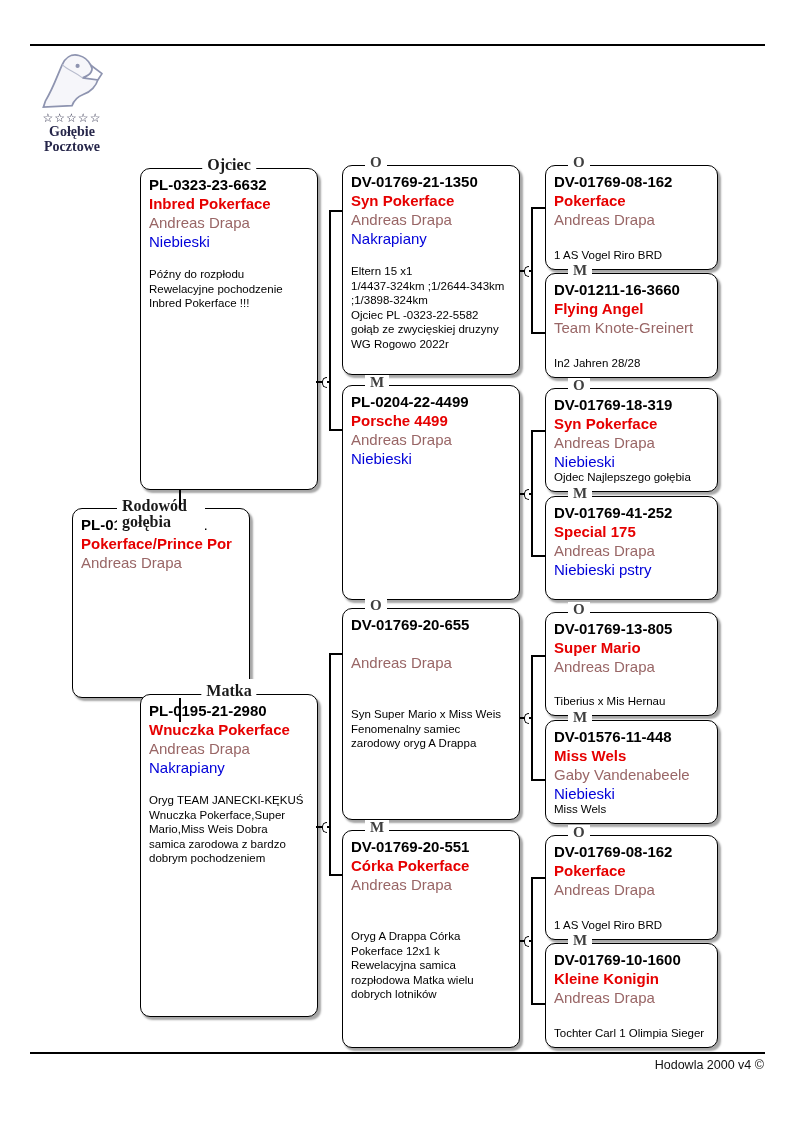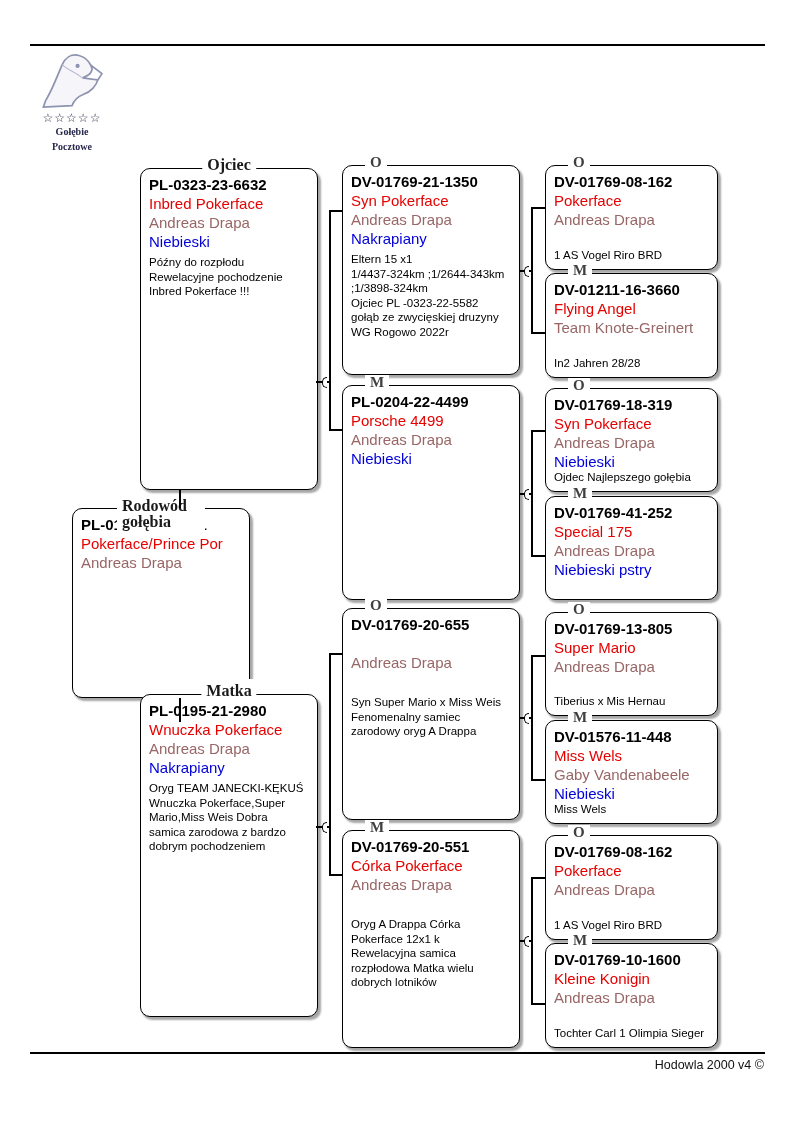--- a/index.html
+++ b/index.html
@@ -5,32 +5,32 @@
   html,body{margin:0;padding:0;background:#e8e8e8;}
   .page{position:relative;width:794px;height:1123px;background:#fff;margin:0 auto;
         outline:1px solid #bbb;font-family:"Liberation Sans",sans-serif;overflow:hidden;}
   .rule{position:absolute;background:#000;height:2px;}
   
   .title{position:absolute;left:110px;top:50px;font-size:31px;font-weight:bold;color:#000;
          border-bottom:3px solid #000;padding:0 8px 4px 2px;letter-spacing:.5px;}
   .logo{position:absolute;left:28px;top:52px;width:88px;text-align:center;}
   .logo svg{width:70px;height:60px;display:block;margin:0 auto;}
   .logo-stars{font-size:12px;letter-spacing:1px;color:#2c2c48;line-height:12px;}
-  .logo-name{font-family:"Liberation Serif",serif;font-weight:bold;font-size:10px;
+  .logo-name{font-family:"Liberation Serif",serif;font-weight:bold;font-size:14px;
              color:#26264a;line-height:15px;}
   
   .pbox{position:absolute;background:#fff;border:1.5px solid #000;border-radius:10px;
         box-shadow:2.5px 3px 2px rgba(0,0,0,.35);padding:6px 8px;box-sizing:border-box;
         display:flex;flex-direction:column;}
   .line{min-height:19px;line-height:19px;font-size:15px;white-space:nowrap;overflow:hidden;}
   .ring{font-weight:bold;color:#000;}
-  .name{font-weight:normal;color:var(--red,#e60000);}
+  .name{font-weight:bold;color:var(--red,#e60000);}
   .owner{color:var(--brown,#996666);}
   .colorline{color:var(--blue,#0000d9);}
-  .comment{font-size:11.5px;line-height:14.5px;color:#000;white-space:pre-line;margin-top:4px;}
+  .comment{font-size:11.5px;line-height:14.5px;color:#000;white-space:pre-line;margin-top:16px;}
   .comment.bottom{margin-top:auto;margin-bottom:1px;}
   .box-label{position:absolute;background:#fff;padding:0 5px;
              font-family:"Liberation Serif",serif;font-weight:bold;color:#1a1a1a;}
   .label-big{left:50%;transform:translateX(-50%);top:-16px;font-size:16px;line-height:23px;}
   .label-mid{left:50%;transform:translateX(-50%);top:-11px;font-size:16px;line-height:16px;}
   .label-om{left:22px;top:-11px;font-size:15px;line-height:15px;color:var(--gray,#3f3f3f);}
   
   .hl,.vl{position:absolute;background:#000;}
   .hl{height:2px;} .vl{width:2px;}
   .hook{position:absolute;width:5px;height:11px;border:1.5px solid #000;border-right:none;

